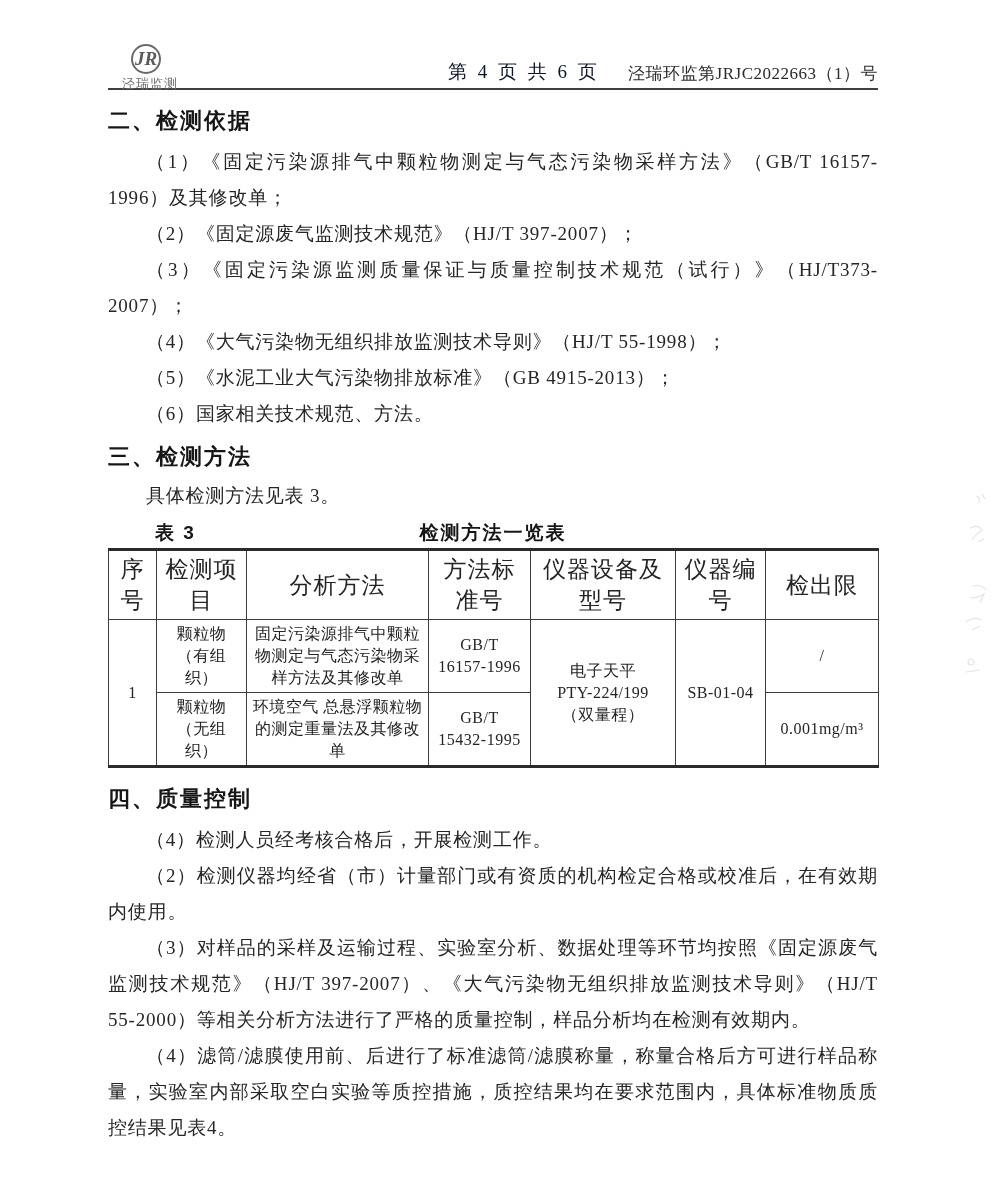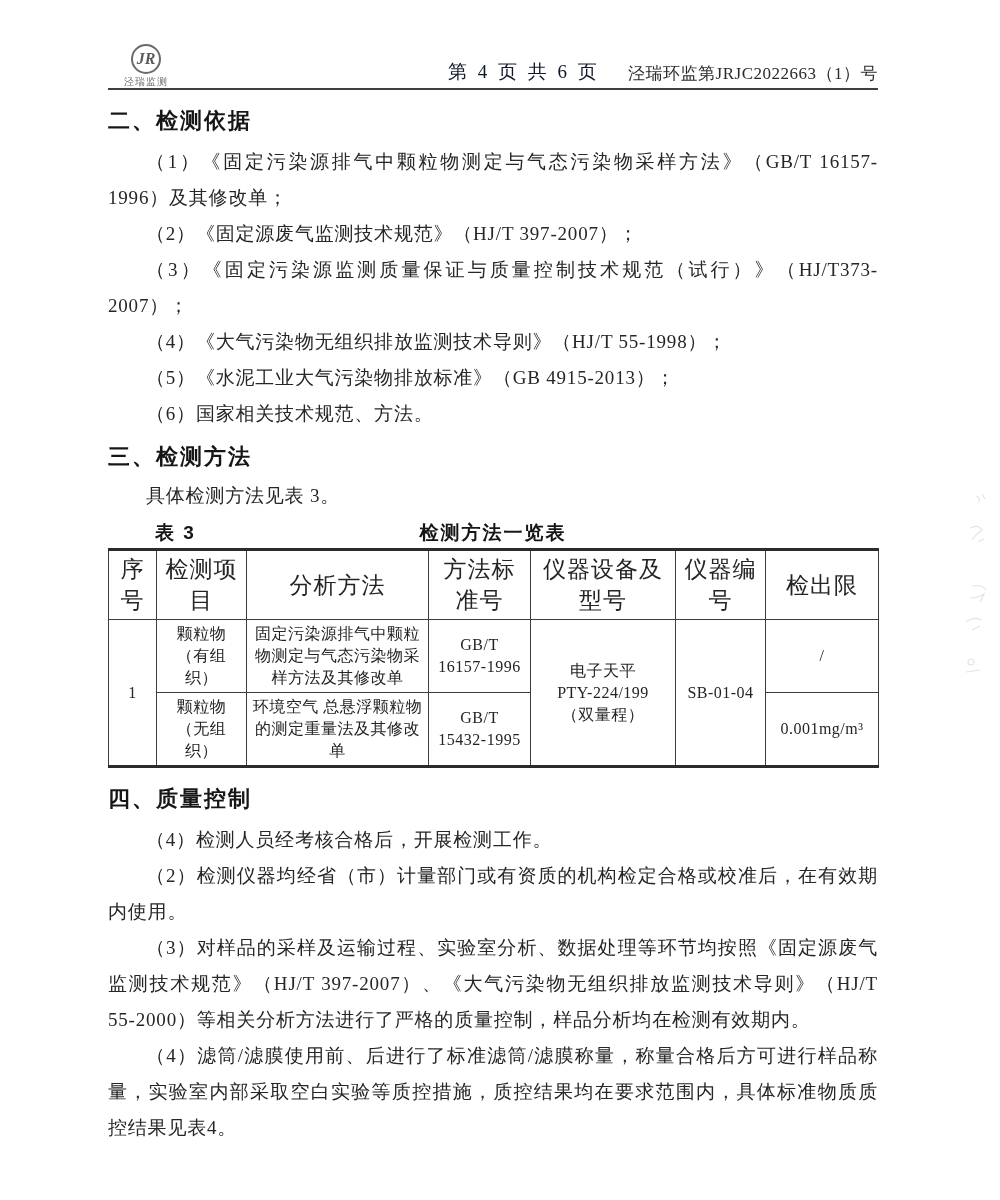--- a/index.html
+++ b/index.html
@@ -35,25 +35,25 @@
     text-align: center;
   }
   .logo-circle {
     width: 30px; height: 30px;
     margin: 0 auto;
     border: 2px solid #6a6a6a;
     border-radius: 50%;
     display: flex; align-items: center; justify-content: center;
     font-family: "Liberation Serif", serif;
     font-style: italic; font-weight: bold;
-    font-size: 16px; color: #5a5a5a;
+    font-size: 19px; color: #5a5a5a;
   }
   .logo-caption {
     margin-top: 1px;
-    font-size: 10px;
+    font-size: 13px;
     letter-spacing: 1px;
     color: #6d6d6d;
     white-space: nowrap;
   }
   .page-info {
     position: absolute;
     left: 340px;
     bottom: 3px;
     font-size: 19px;
     letter-spacing: 3px;

